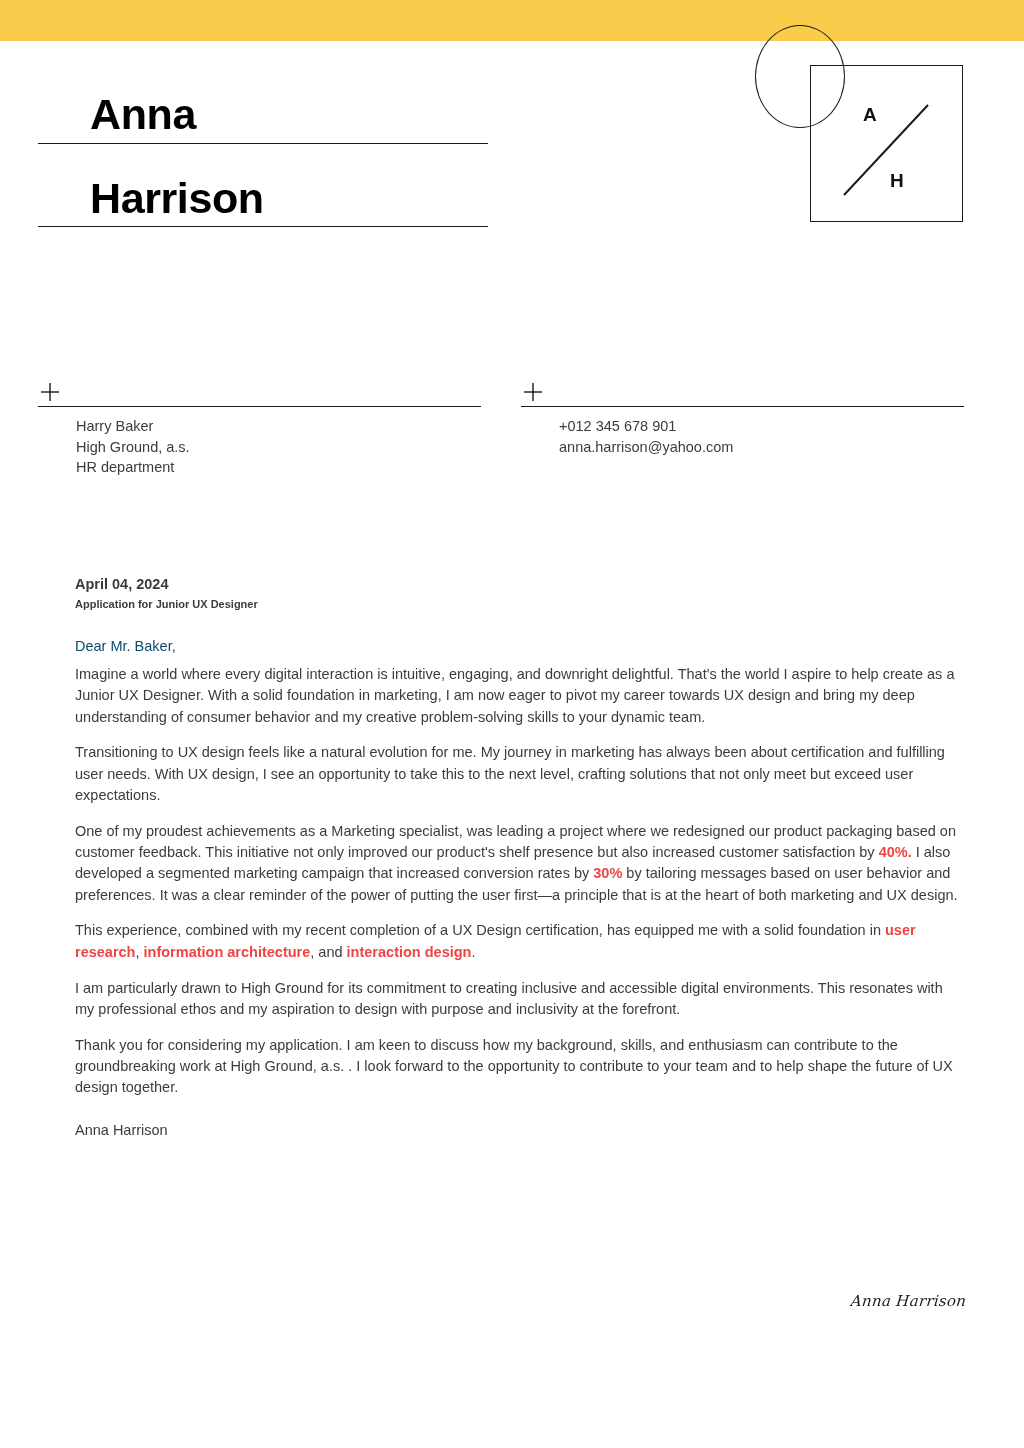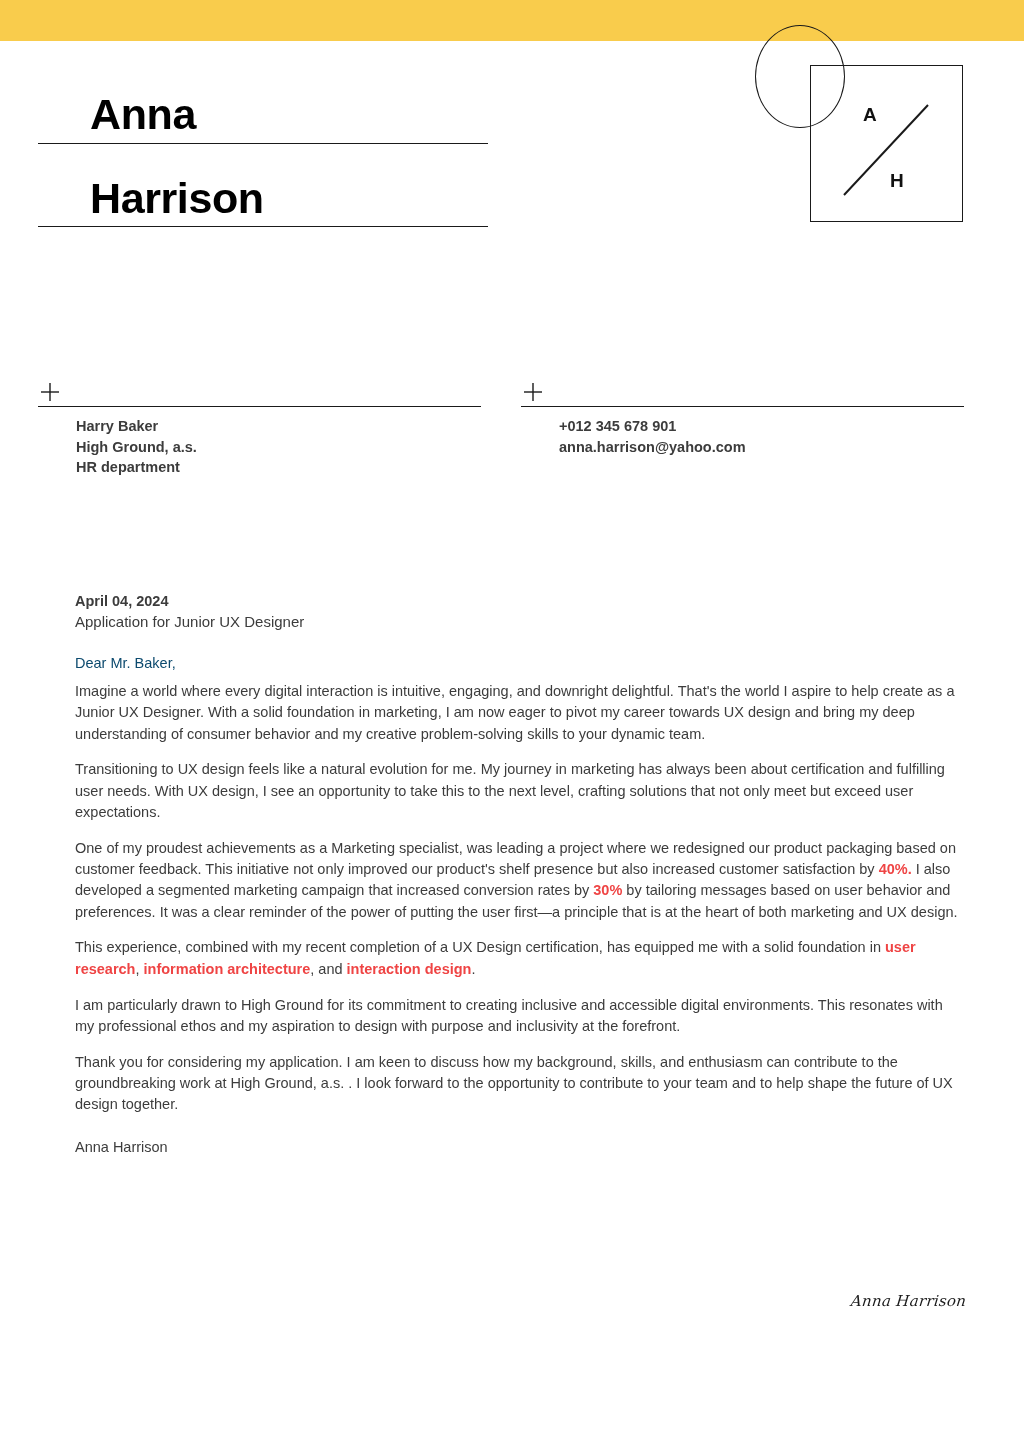--- a/index.html
+++ b/index.html
@@ -102,21 +102,20 @@
     position: absolute;
     left: 38px;
     top: 380px;
     width: 926px;
     display: flex;
     gap: 40px;
   }
   .meta-col {
     flex: 1 1 0;
     min-width: 0;
-    font-weight: bold;
   }
   .meta-cross {
     position: relative;
     height: 26px;
   }
   .meta-cross svg { display: block; }
   .meta-rule {
     border-bottom: 1.5px solid #1a1a1a;
     width: 100%;
   }
@@ -128,33 +127,34 @@
     display: block;
     font-size: 14.5px;
     line-height: 20.5px;
     color: #3c3c3c;
   }
 
   
   .letter {
     position: absolute;
     left: 75px;
-    top: 591px;
+    top: 574px;
     width: 890px;
   }
   .letter-date {
     font-size: 14.5px;
     font-weight: bold;
     color: #3c3c3c;
     line-height: 20px;
   }
   .letter-subject {
-    font-size: 15px;
+    font-size: 11px;
     color: #3c3c3c;
     line-height: 21px;
+    font-weight: bold;
   }
   .letter-salutation {
     font-size: 14.5px;
     color: #0c4a6e;
     line-height: 21px;
     margin-top: 21px;
   }
   .letter-para {
     font-size: 14.5px;
     color: #3c3c3c;

